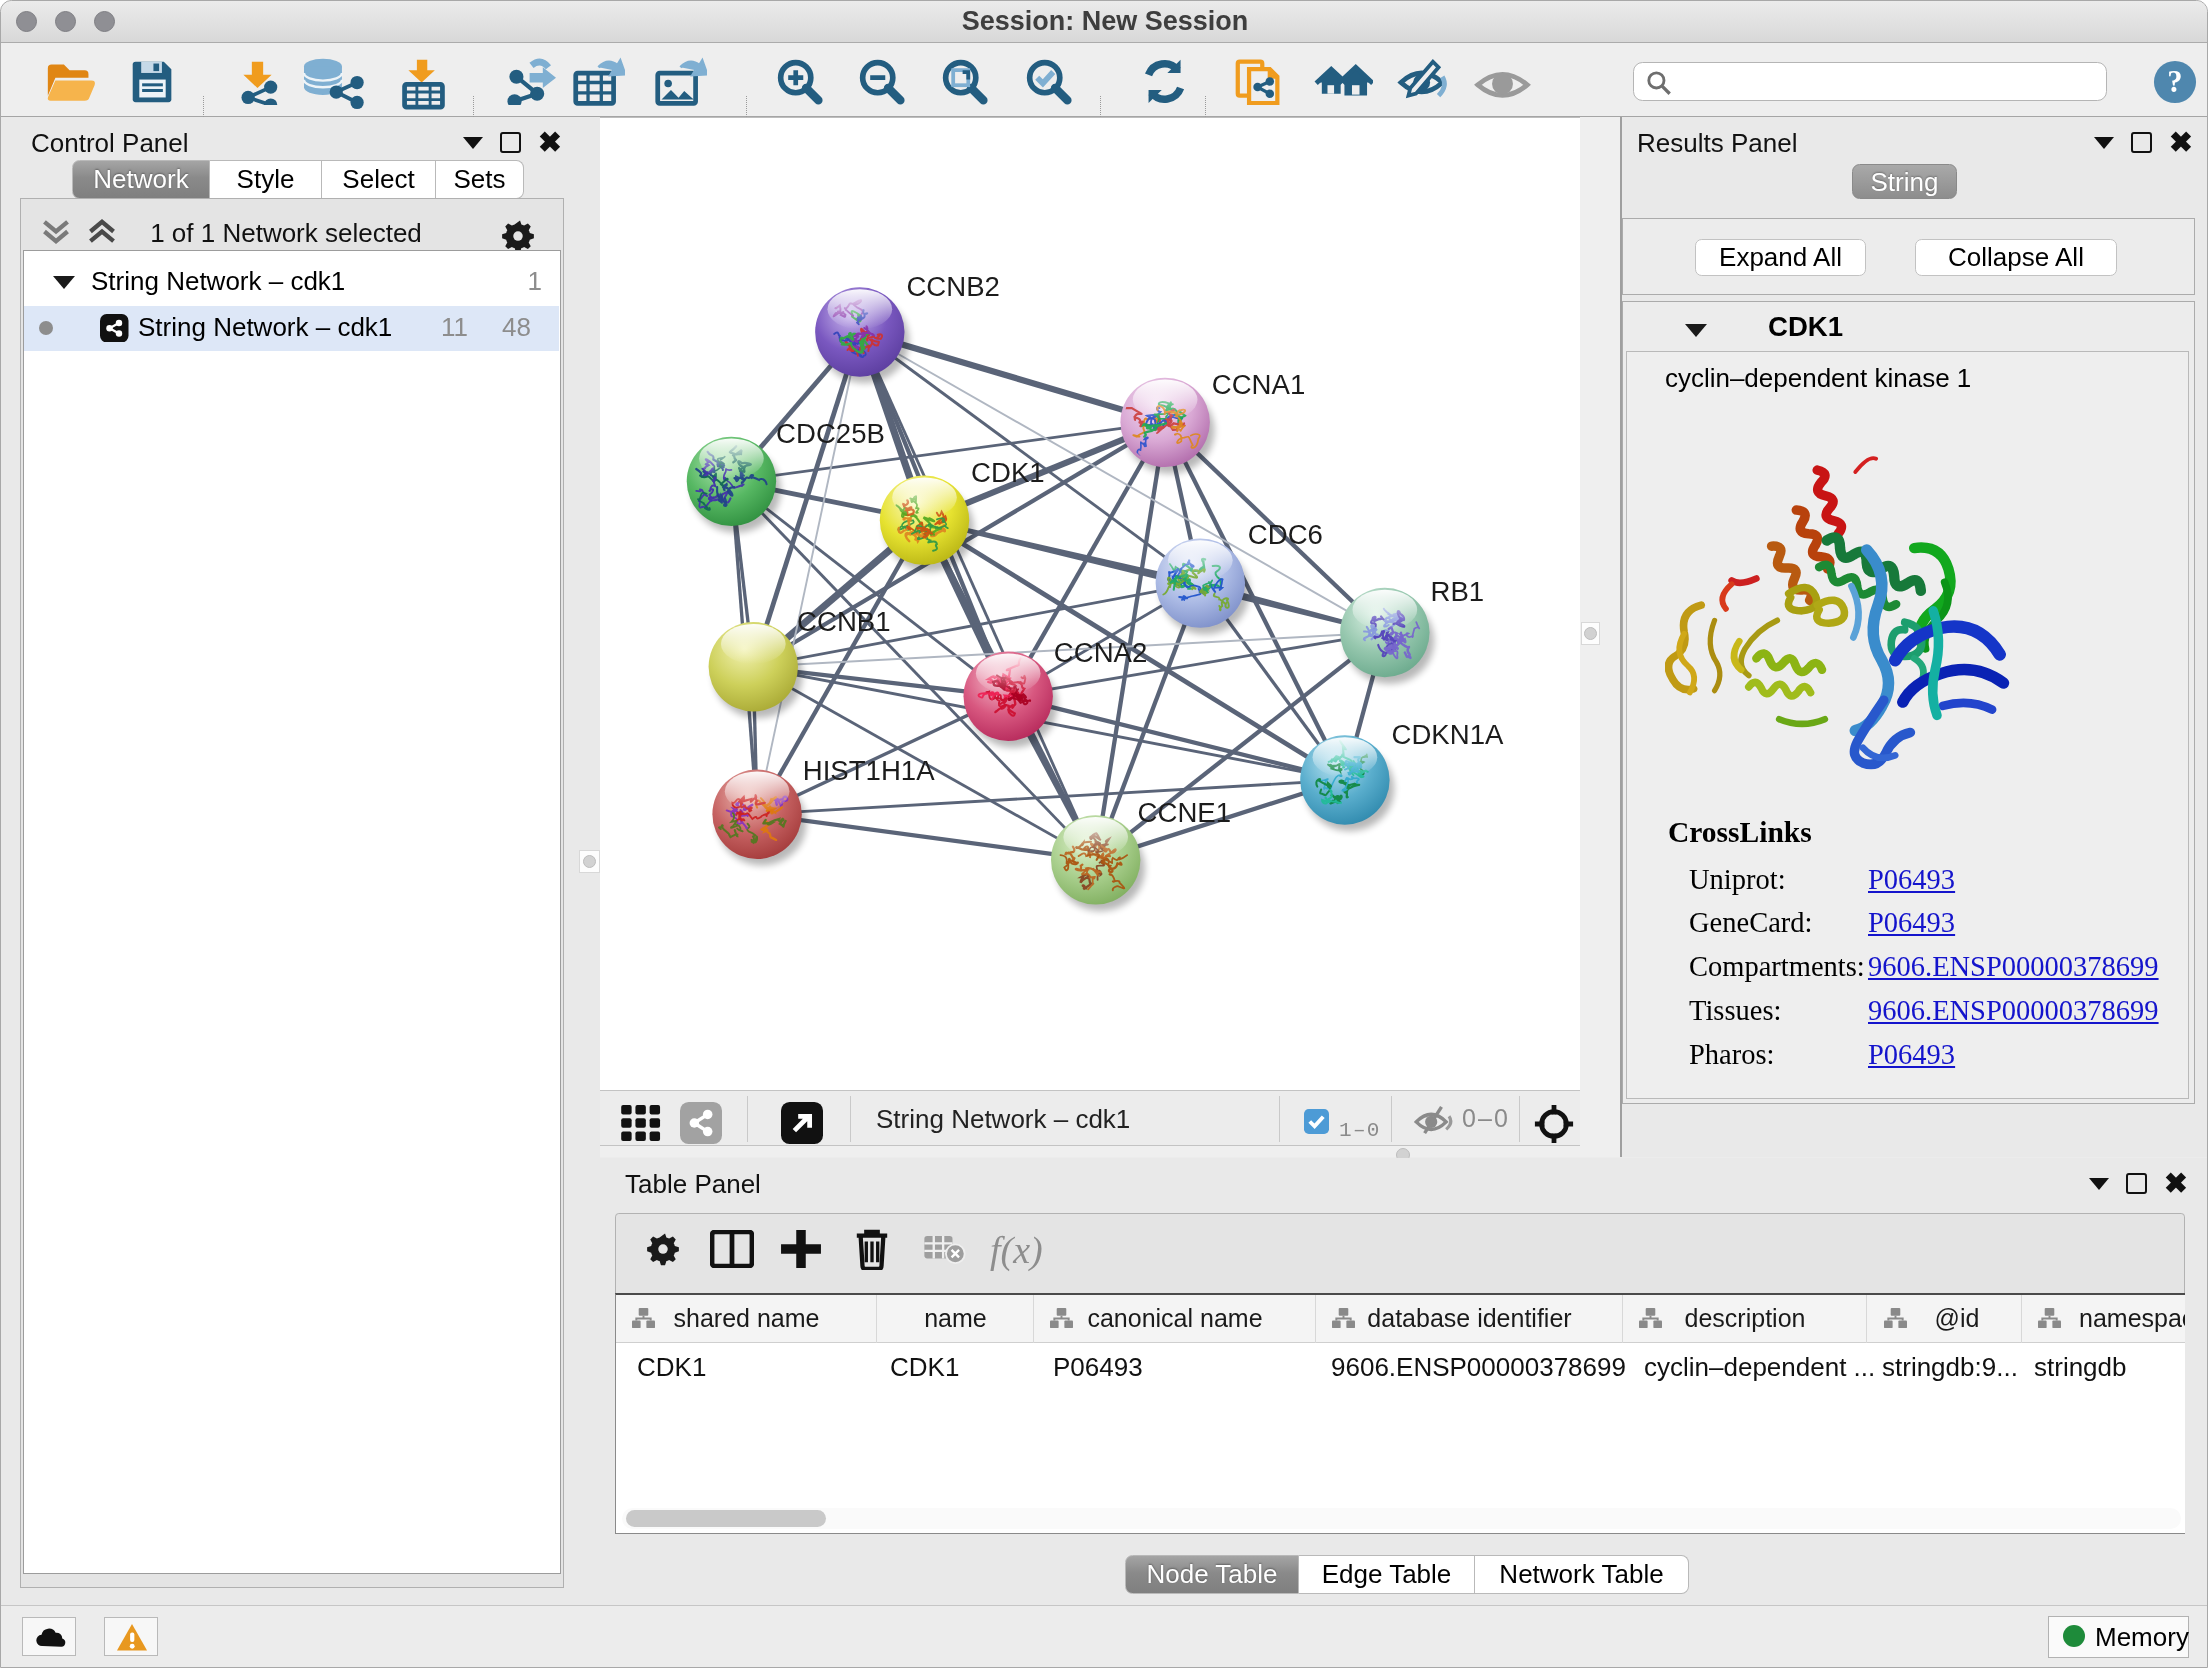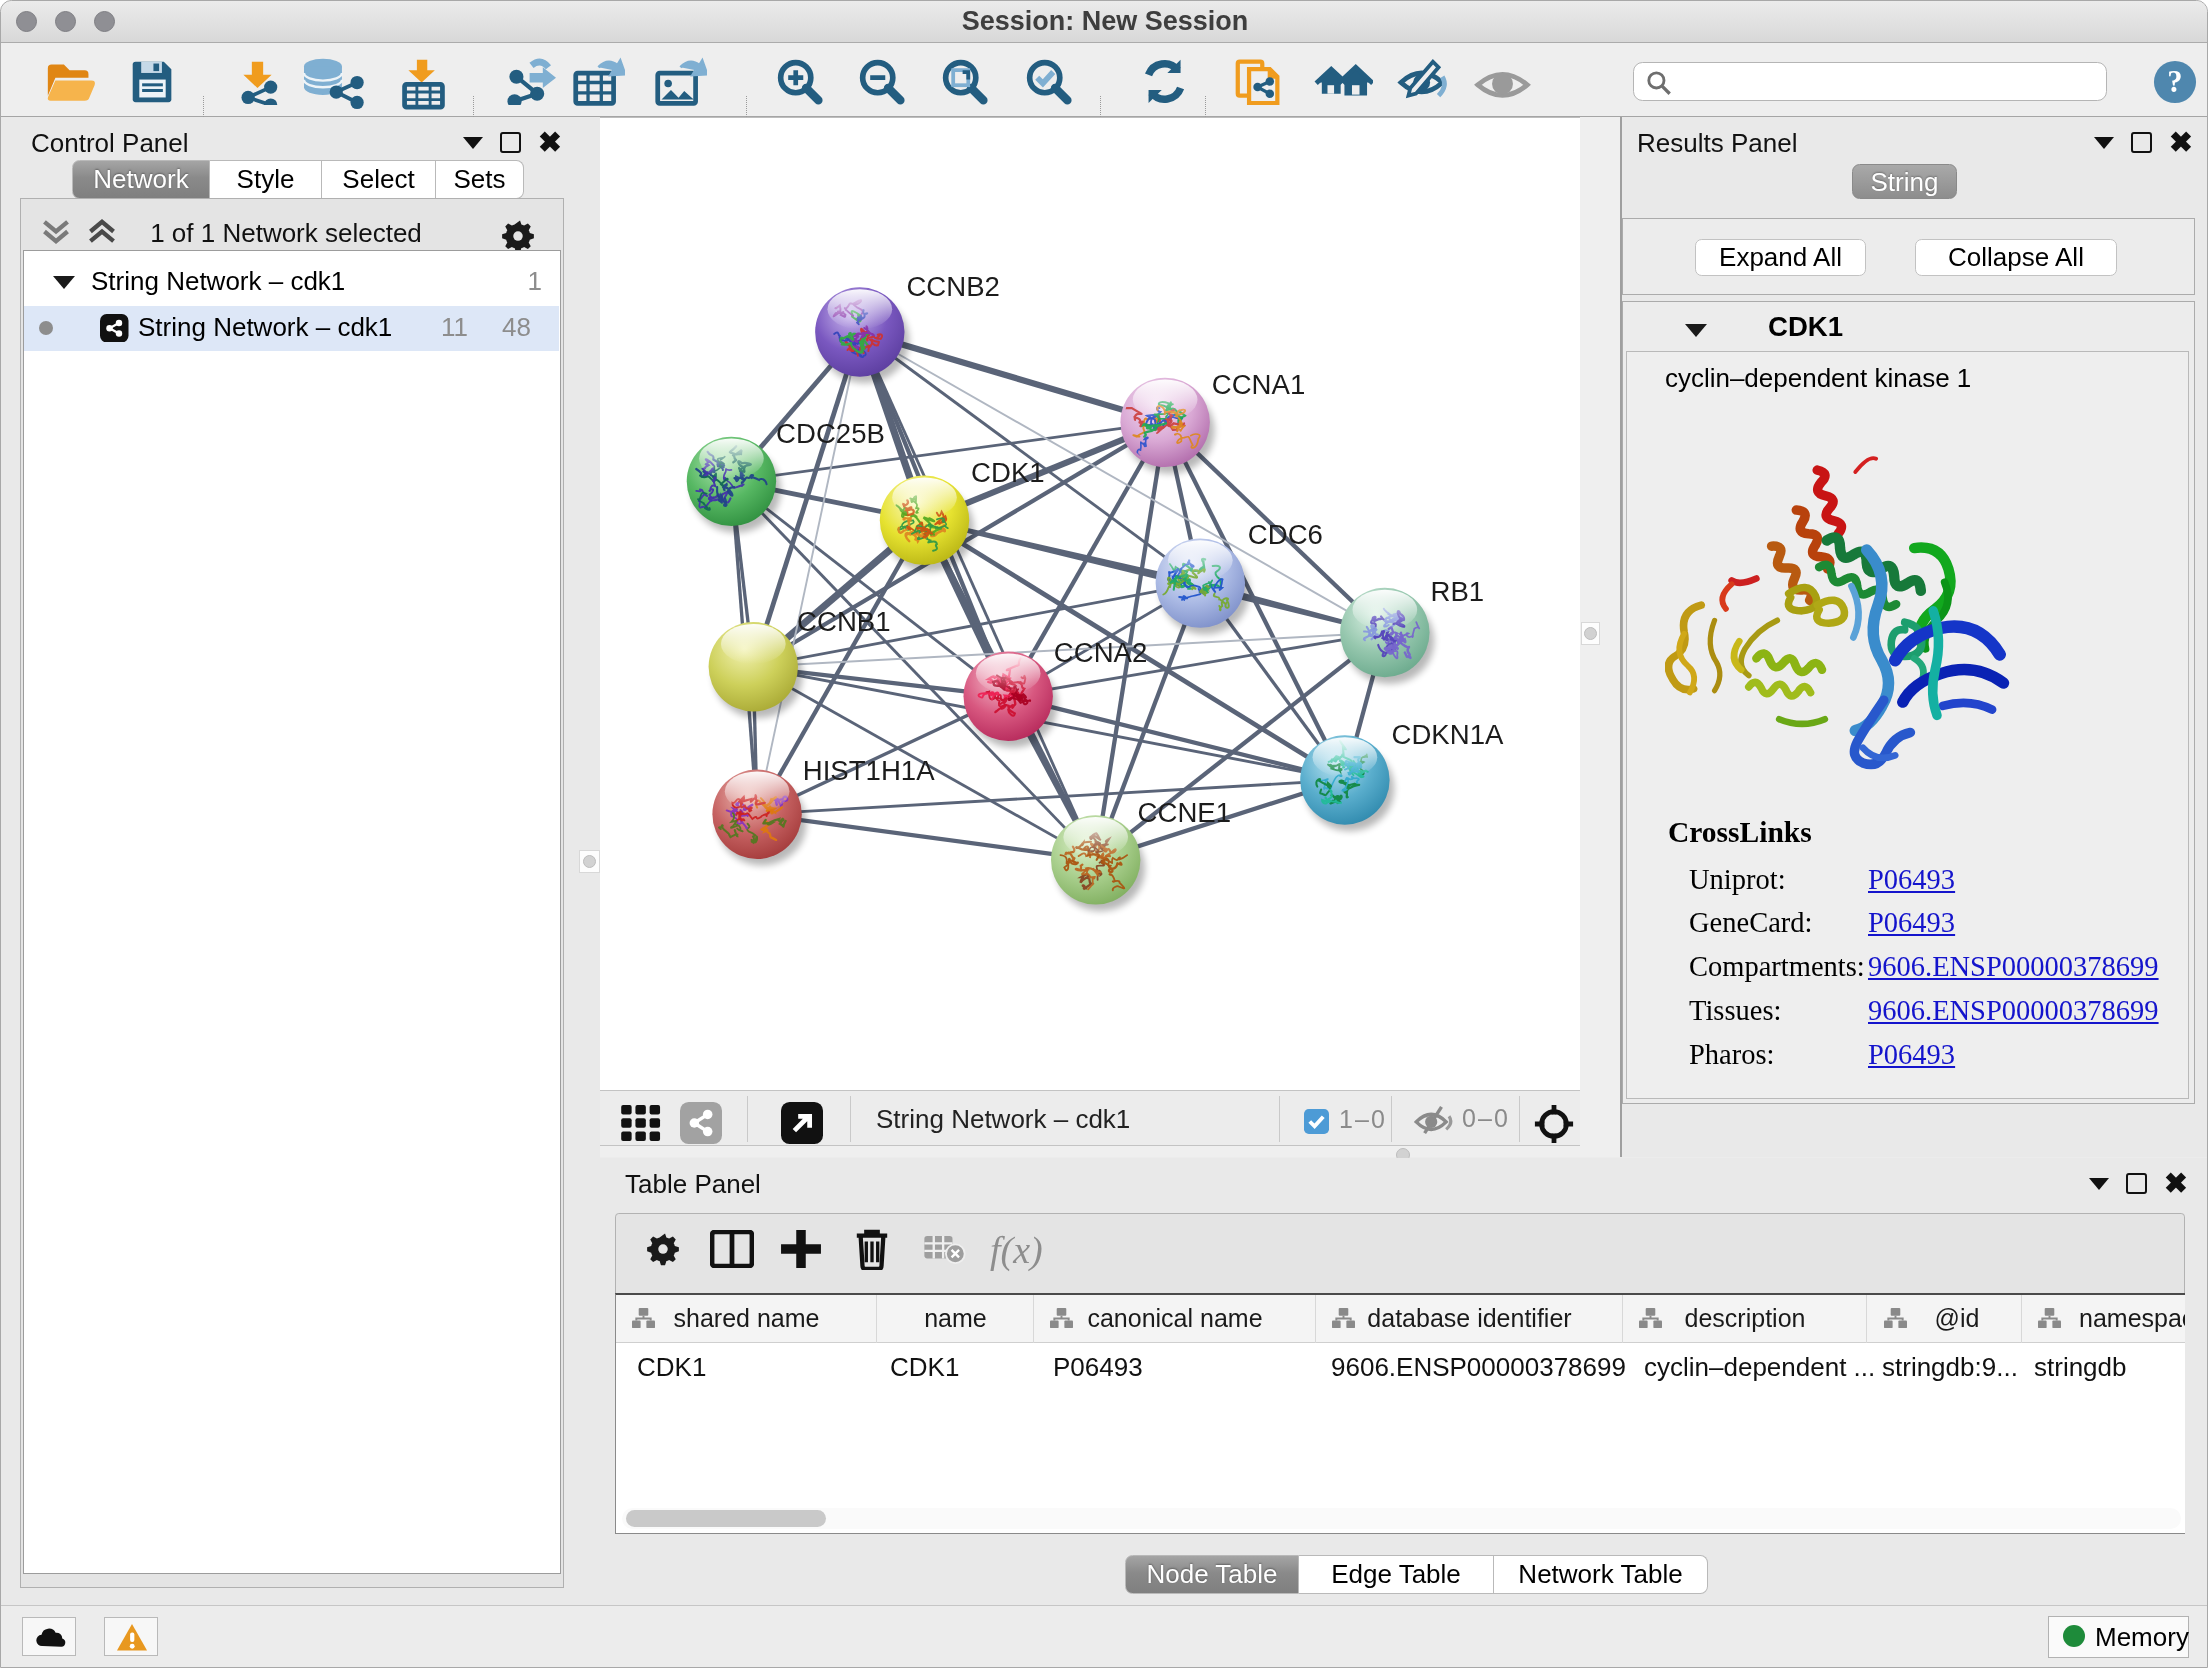--- a/index.html
+++ b/index.html
@@ -606,21 +606,21 @@
     <rect x="0" y="0" width="44" height="44" rx="9" fill="#111"></rect>
     <path d="M14 30 L27 17 M18 15 h12 v12" stroke="#fff" stroke-width="5" fill="none"></path>
   </svg>
   <div class="abs" style="left:250px;top:4.8px;width:0;height:46px;border-left:1.9px solid #c9c9c9;"></div>
   <div class="abs" style="left:276px;top:13.3px;font-size:26px;color:#222;">String Network – cdk1</div>
   <div class="abs" style="left:679px;top:4.8px;width:0;height:46px;border-left:1.9px solid #c9c9c9;"></div>
   <svg class="abs" style="left:704px;top:18px" width="25" height="25" viewBox="0 0 26 26">
     <rect x="0" y="0" width="26" height="26" rx="5" fill="#4d9bd6"></rect>
     <path d="M6 13 l5 5 9 -10" stroke="#fff" stroke-width="4" fill="none"></path>
   </svg>
-  <div class="abs" style="left:739px;top:14px;font-size:25px;color:#8a8a8a;">1 – 0</div>
+  <div class="abs" style="left:739px;top:28px;font-size:21px;color:#8a8a8a;font-family:Liberation Mono, monospace;">1 – 0</div>
   <div class="abs" style="left:791px;top:4.8px;width:0;height:46px;border-left:1.9px solid #c9c9c9;"></div>
   <svg class="abs" style="left:813px;top:14.3px" width="42" height="30" viewBox="0 0 44 32">
     <path d="M3 18 q16 -16 32 0 q-16 16 -32 0 z" fill="none" stroke="#8a8a8a" stroke-width="3.6"></path>
     <circle cx="19" cy="18" r="6.5" fill="#8a8a8a"></circle>
     <path d="M30 2 L12 30" stroke="#8a8a8a" stroke-width="3.6"></path>
     <path d="M38 12 q5 7 -3 14" stroke="#9a9a9a" stroke-width="3.4" fill="none"></path>
   </svg>
   <div class="abs" style="left:862px;top:13.3px;font-size:25px;color:#8a8a8a;">0 – 0</div>
   <div class="abs" style="left:919px;top:4.8px;width:0;height:46px;border-left:1.9px solid #c9c9c9;"></div>
   <svg class="abs" style="left:933px;top:12.4px" width="42" height="42" viewBox="0 0 44 44">
@@ -799,21 +799,21 @@
           <path d="M13 9 v3 M5.5 14 v-2 h15 v2" stroke="#8a8a8a" stroke-width="2" fill="none"></path>
         </g>
       </svg>
       <div class="abs" style="left:1463px;top:8.6px;font-size:25px;color:#1a1a1a;">namespace</div>
       <div class="abs" style="left:1418px;top:57px;font-size:26px;color:#111;">stringdb</div>
       <div class="abs" style="left:5.7px;top:213px;width:1559px;height:21px;background:#fafafa;border-radius:10.5px;"></div>
       <div class="abs" style="left:9.5px;top:215px;width:200px;height:17px;background:#c9c9c9;border-radius:8.6px;"></div>
     </div>
 <div class="tabbar" style="left:1124px;top:1554px;">
   <div class="tab sel first" style="width:174px;padding:0;">Node Table</div>
-  <div class="tab" style="width:195px;padding:0;">Edge Table</div>
+  <div class="tab" style="width:176px;padding:0;">Edge Table</div>
   <div class="tab last" style="width:214px;padding:0;">Network Table</div>
 </div>
 
 <div class="abs" style="left:0;top:1604px;width:2208px;height:65px;background:#ececec;border-top:1.9px solid #c6c6c6;">
  <div class="abs" style="left:21px;top:11.4px;width:54px;height:39px;background:#f7f7f7;border:1.9px solid #b9b9b9;">
    <svg style="position:absolute;left:9.5px;top:6.7px" width="34" height="25" viewBox="0 0 36 26">
      <path d="M10 22 a6 6 0 0 1 -1 -12 a8 8 0 0 1 15 -2 a6 6 0 0 1 7 6 a4.5 4.5 0 0 1 -1 8.8 z" fill="#111"></path>
    </svg>
  </div>
  <div class="abs" style="left:103px;top:11.4px;width:54px;height:39px;background:#f7f7f7;border:1.9px solid #b9b9b9;">

